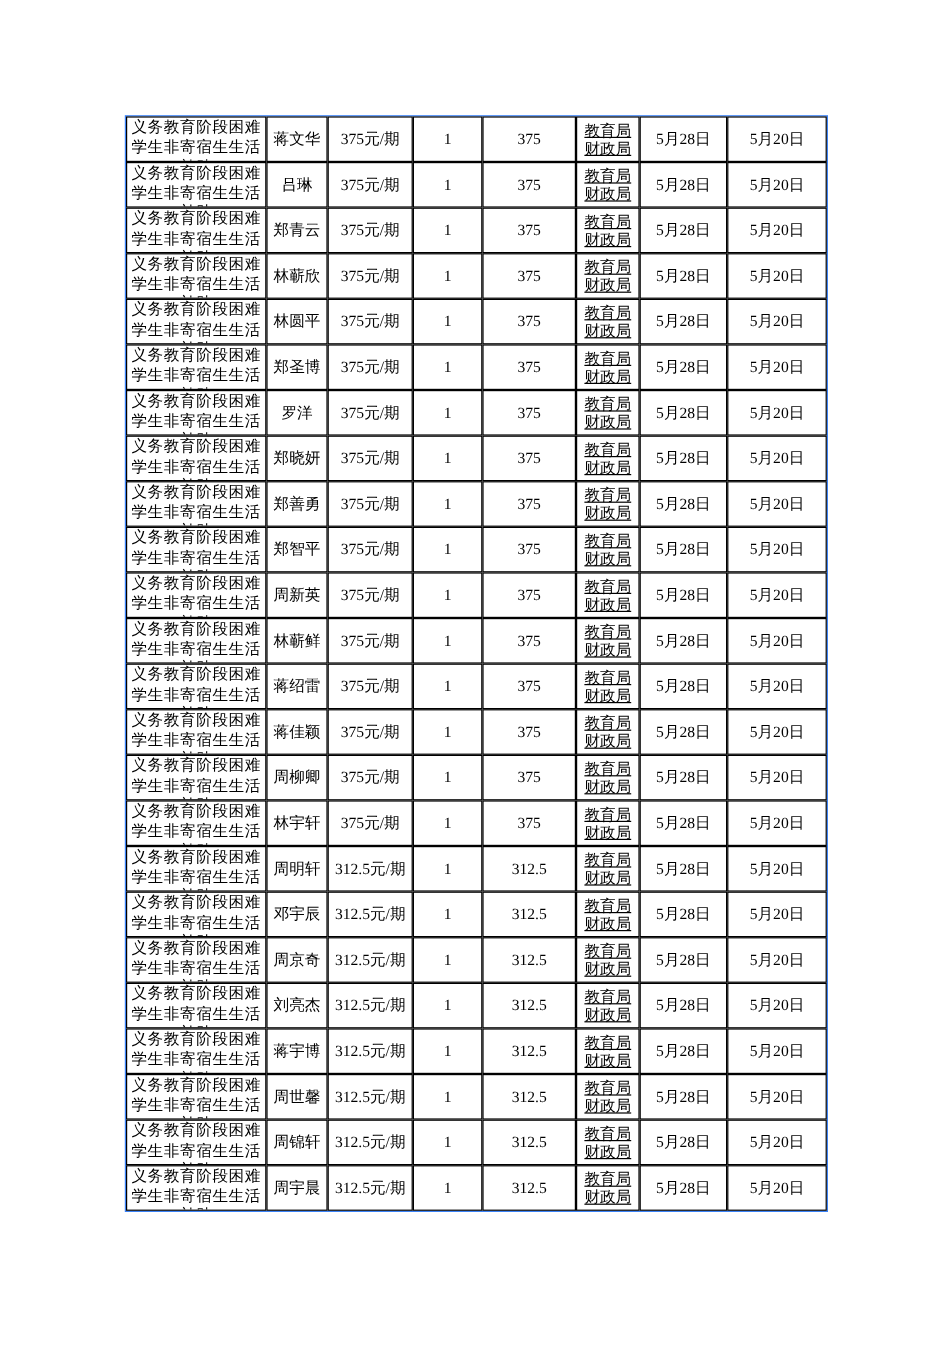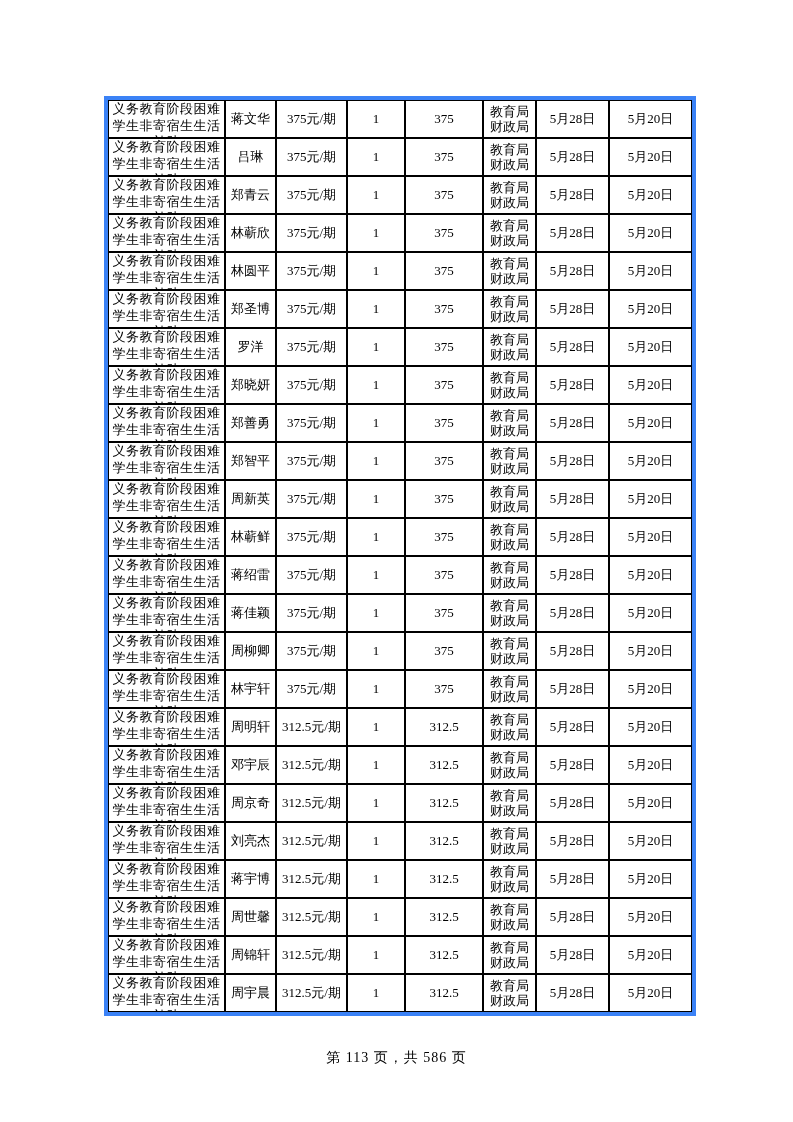--- a/index.html
+++ b/index.html
@@ -17,21 +17,21 @@
     overflow: hidden;
   }
   table.records {
     position: absolute;
     left: 104px;
     top: 96px;
     width: 584px;
     border-collapse: separate;
     border-spacing: 0;
     table-layout: fixed;
-    border: 4px solid #3b82f6;
+    border: 1px solid #3b82f6;
   }
   table.records td {
     border: 1px solid #000;
     box-sizing: border-box;
     height: 38px;
     padding: 0;
     text-align: center;
     vertical-align: middle;
     font-size: 13px;
     line-height: 16px;
@@ -43,20 +43,21 @@
     overflow: hidden;
     line-height: 16.5px;
     font-size: 13px;
     letter-spacing: 0.5px;
     text-align: center;
   }
   .lines2 {
     line-height: 15px;
     font-size: 13px;
     text-align: center;
+    text-decoration: underline;
   }
   .c-rate { font-size: 13px; letter-spacing: 0px; margin-left: 32px; }
   .c-name { font-size: 13px; }
   .footer {
     position: absolute;
     top: 1049px;
     left: 0;
     width: 793px;
     text-align: center;
     font-size: 14px;
@@ -581,14 +582,13 @@
               <div>教育局</div>
               <div>财政局</div>
             </div>
           </td>
     <td class="c-date1">5月28日</td>
     <td class="c-date2">5月20日</td>
   </tr>
       </tbody>
   </table>
 
-  <div class="footer">第 113 页，共 586 页</div>
 </div>
 
 </body></html>

